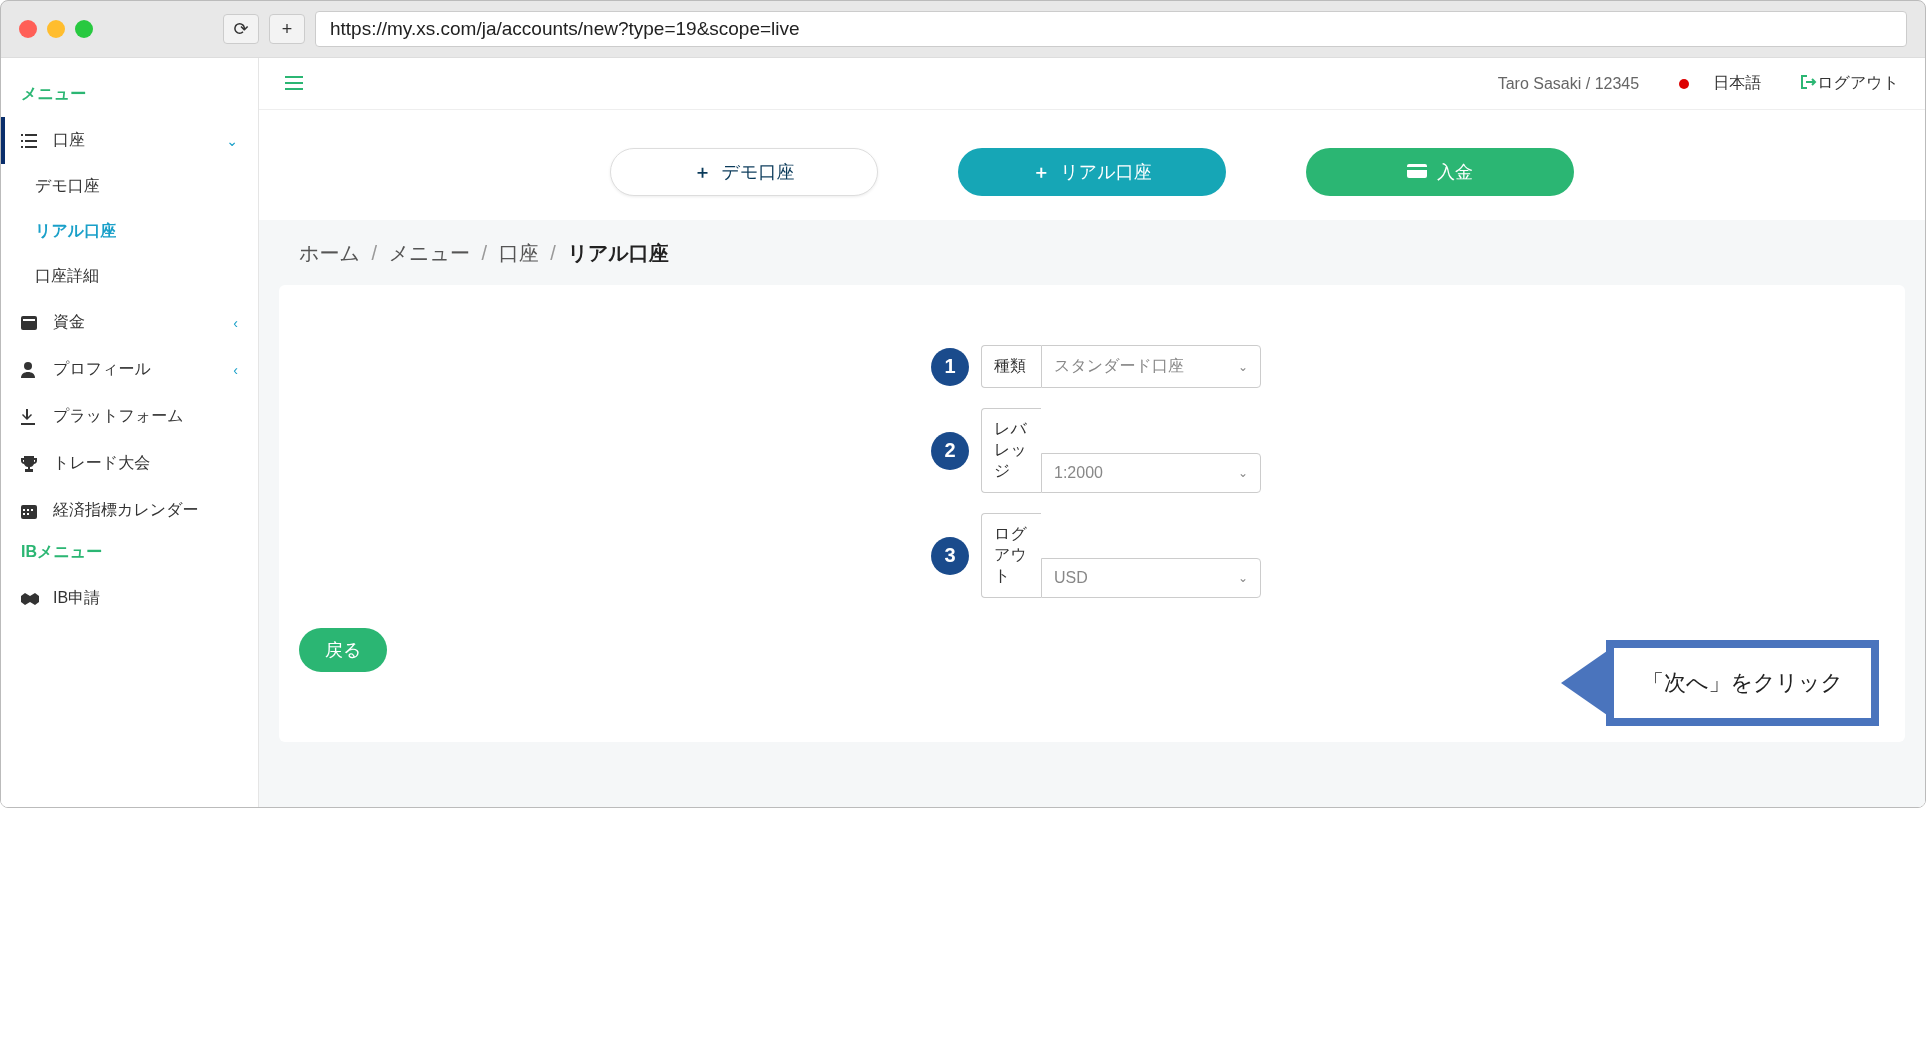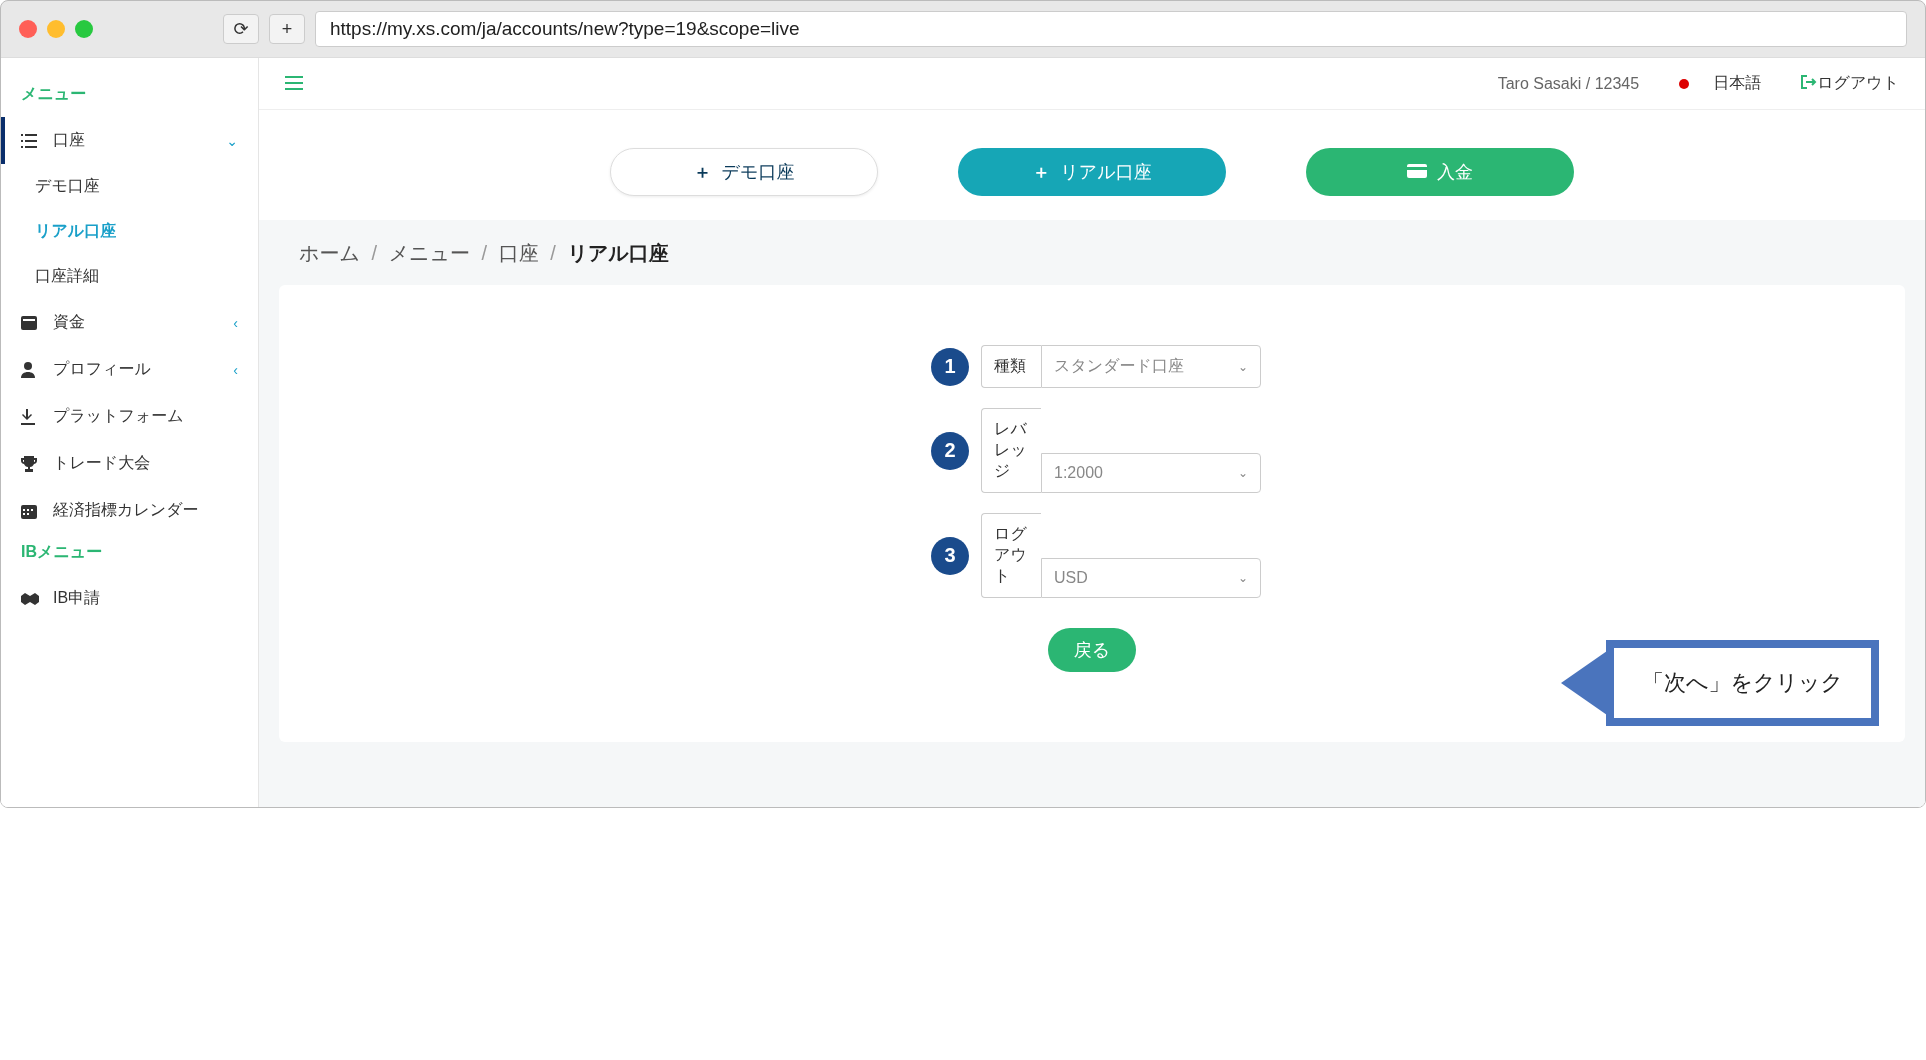--- a/index.html
+++ b/index.html
@@ -59,21 +59,21 @@
 .form-row { display: flex; align-items: center; gap: 12px; }
 .step-badge { width: 38px; height: 38px; border-radius: 50%; background: #1a4b8c; color: #fff; display: flex; align-items: center; justify-content: center; font-size: 20px; font-weight: 700; }
 .field-label-box { border: 1px solid #ccc; border-radius: 4px; padding: 10px 12px; font-size: 16px; color: #333; min-width: 60px; text-align: left; background: #fff; }
 .field-select { border: 1px solid #ccc; border-radius: 4px; padding: 10px 12px; font-size: 16px; color: #888; background: #fff; display: flex; align-items: center; justify-content: space-between; min-width: 220px; cursor: pointer; }
 .field-select .sel-caret { color: #888; font-size: 12px; margin-left: 16px; }
 .row-group-right { display: flex; align-items: flex-end; width: 272px; border-radius: 7px; }
 .row-group-right .field-label-box { border-top-right-radius: 0; border-bottom-right-radius: 0; border-right: none; }
 .row-group-right .field-select { border-top-left-radius: 0; border-bottom-left-radius: 0; flex: 1; }
 .row1 .field-select { width: 280px; }
 
-.action-row { display: flex; justify-content: center; gap: 47px; margin-top: 30px; align-items: center; }
+.action-row { display: flex; justify-content: space-between; gap: 47px; margin-top: 30px; align-items: center; }
 .btn-back { background: #2bb673; color: #fff; border-radius: 22px; padding: 10px 26px; font-size: 18px; cursor: pointer; border: none; }
 .btn-next-wrap { border: 7px solid #4a74bd; padding: 4px; background: #4a74bd; }
 .btn-next { background: #2bb673; color: #fff; border-radius: 22px; padding: 10px 70px; font-size: 18px; cursor: pointer; border: none; }
 
 .callout { position: absolute; right: 26px; bottom: 16px; display: flex; align-items: center; }
 .callout-arrow { width: 0; height: 0; border-top: 32px solid transparent; border-bottom: 32px solid transparent; border-right: 46px solid #4a74bd; margin-right: -1px; }
 .callout-box { background: #fff; border: 8px solid #4a74bd; padding: 20px 28px; font-size: 22px; color: #222; }
 </style>
 </head>
 <body>

